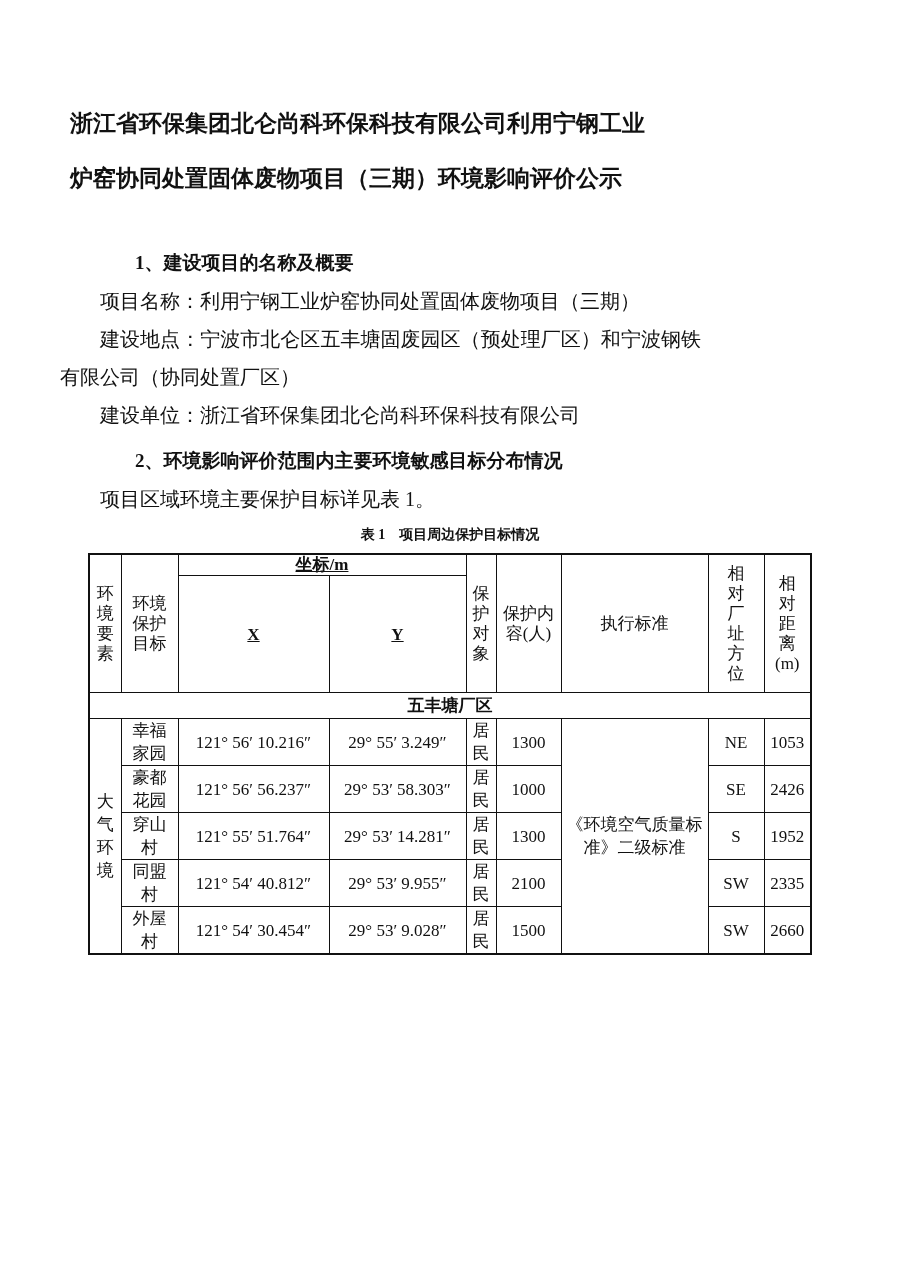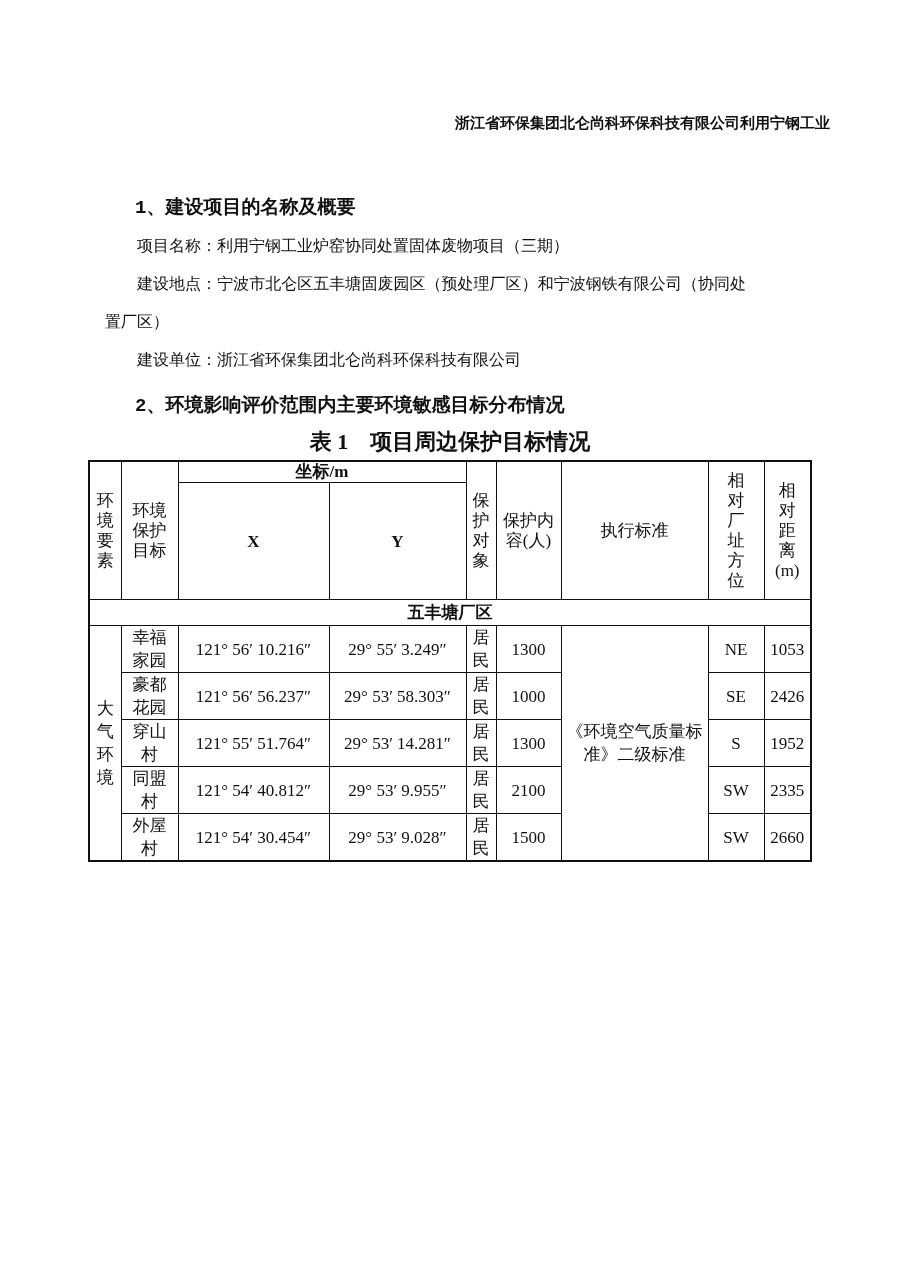--- a/index.html
+++ b/index.html
@@ -7,48 +7,47 @@
     position:relative;
     width:900px;height:1272px;
     margin:0 auto;
     background:#ffffff;
     color:#111;
     font-family:"Liberation Serif","DejaVu Serif",serif;
     overflow:hidden;
   }
   .doc-title{
     margin:96px 70px 0 70px;
-    text-align:right;
-    font-size:15px;
+    text-align:left;
+    font-size:23px;
     font-weight:bold;
     line-height:55px;
   }
   .text-block{
-    margin-left:105px;
+    margin-left:60px;
     width:641px;
-    font-size:16px;
+    font-size:20px;
     line-height:38px;
     text-align:justify;
   }
   .sec-heading{
     margin:38px 0 0 135px;
     width:641px;
     font-size:19px;
     font-weight:bold;
     line-height:38px;
-    font-family:Liberation Mono, monospace;
   }
   .para{
     margin:0;
     text-indent:2em;
   }
   .table-caption{
     margin-top:4px;
     text-align:center;
-    font-size:22px;
+    font-size:14px;
     font-weight:bold;
     line-height:26px;
   }
   table.ptable{
     border-collapse:collapse;
     table-layout:fixed;
     margin:5px 0 0 88px;
     width:722px;
     border:2px solid #111;
   }
@@ -56,46 +55,50 @@
     border:1px solid #111;
     padding:0;
     text-align:center;
     vertical-align:middle;
     font-size:17px;
     font-weight:normal;
     line-height:23px;
     white-space:pre-line;
     overflow:hidden;
   }
-  .ptable .latin-bold{font-weight:bold;}
+  .ptable .latin-bold{font-weight:bold;text-decoration:underline;}
   .row-coord{height:21px;}
   .row-coord th{line-height:20px;}
   .row-mainhead{height:117px;}
   .row-group{height:26px;}
   .row-group td{font-weight:bold;line-height:25px;}
   .row-data{height:47px;}
   .cell-std{line-height:26px;}
 </style>
 </head>
 <body>
 
 <div class="page">
 
   <div class="doc-title">
     <div>浙江省环保集团北仑尚科环保科技有限公司利用宁钢工业</div>
+    <div>炉窑协同处置固体废物项目（三期）环境影响评价公示</div>
   </div>
 
   <div class="sec-heading">1、建设项目的名称及概要</div>
   <div class="text-block">
     <p class="para">项目名称：利用宁钢工业炉窑协同处置固体废物项目（三期）</p>
     <p class="para">建设地点：宁波市北仑区五丰塘固废园区（预处理厂区）和宁波钢铁有限公司（协同处置厂区）</p>
     <p class="para">建设单位：浙江省环保集团北仑尚科环保科技有限公司</p>
   </div>
 
   <div class="sec-heading" style="margin-top:8px;">2、环境影响评价范围内主要环境敏感目标分布情况</div>
+  <div class="text-block">
+    <p class="para">项目区域环境主要保护目标详见表 1。</p>
+  </div>
 
   <div class="table-caption">表 1　项目周边保护目标情况</div>
 
   <table class="ptable">
     <colgroup>
       <col style="width:32px">
         <col style="width:57px">
         <col style="width:151px">
       <col style="width:137px">
         <col style="width:30px">

